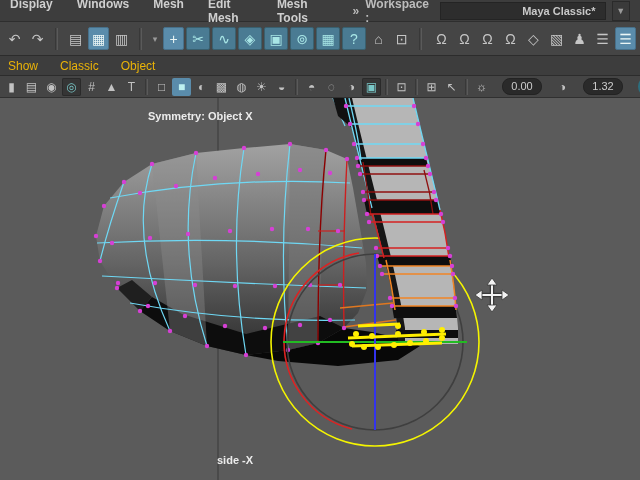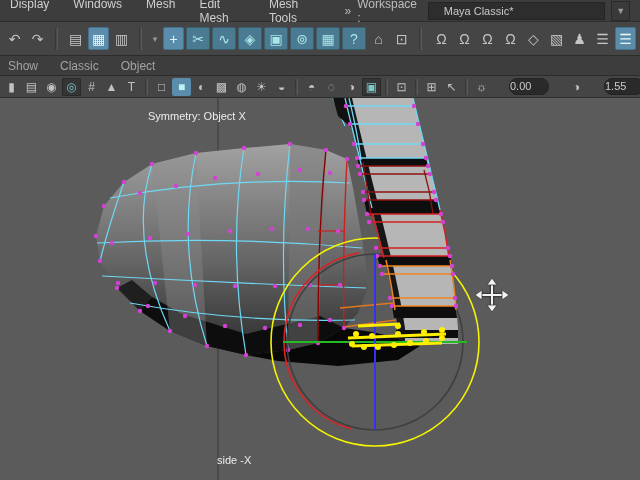--- a/index.html
+++ b/index.html
@@ -1,56 +1,56 @@
 <!DOCTYPE html>
 <html><head>
 <meta charset="utf-8">
 <style>
   html,body{margin:0;padding:0;}
   body{width:640px;height:480px;overflow:hidden;background:#5b5b5b;
        font-family:"Liberation Sans",sans-serif;-webkit-font-smoothing:antialiased;}
   .menubar{height:22px;background:#3d3d3d;display:flex;align-items:center;
-           padding:0 10px;font-size:12px;color:#cfcfcf;border-bottom:1px solid #2e2e2e;box-sizing:border-box;}
+           padding:0 10px;font-size:12px;color:#cfcfcf;border-bottom:1px solid #2e2e2e;box-sizing:border-box;font-weight:bold;}
   .menubar .menu-item{margin-right:24px;cursor:default;}
   .ws-group{margin-left:auto;display:flex;align-items:center;gap:6px;}
   .ws-expand{color:#b9b9b9;font-size:12px;}
   .ws-label{color:#bdbdbd;}
   .ws-select{width:150px;height:16px;background:#2d2d2d;border:1px solid #242424;
-             color:#c9c9c9;font-size:11px;line-height:16px;padding:0 15px;}
+             color:#c9c9c9;font-size:11px;line-height:16px;padding:0 9px;text-align:right;}
   .ws-arrow{width:17px;height:18px;background:#3a3a3a;border:1px solid #2a2a2a;color:#9a9a9a;
             font-size:9px;display:flex;align-items:center;justify-content:center;}
   .statusline{height:34px;background:#454545;display:flex;align-items:center;
               padding:0 4px;gap:2px;border-bottom:1px solid #2c2c2c;box-sizing:border-box;}
   .tb-icon{width:21px;height:23px;display:flex;align-items:center;justify-content:center;
            color:#c6c6c6;font-size:14px;border-radius:2px;flex:0 0 auto;cursor:default;}
   .tb-icon.tool{width:24px;background:#4a7b93;color:#a8e6e6;border:1px solid #39606f;box-sizing:border-box;}
   .tb-icon.active{background:#5a8cab;color:#eaf6f6;border:1px solid #47708a;box-sizing:border-box;}
   .tb-icon.caret{width:12px;font-size:9px;color:#9a9a9a;}
   .tb-icon.push{margin-left:auto;}
   .tb-sep{width:3px;height:22px;flex:0 0 auto;margin:0 5px;
           background:linear-gradient(90deg,#383838 0 1px,#5a5a5a 2px 3px);}
   .panelmenu{height:20px;background:#3d3d3d;display:flex;align-items:center;
-             padding:0 8px;font-size:12px;color:#a3a3a3;border-bottom:1px solid #2c2c2c;box-sizing:border-box;}
+             padding:0 8px;font-size:12px;color:#eab308;border-bottom:1px solid #2c2c2c;box-sizing:border-box;}
   .panelmenu .menu-item{margin-right:22px;cursor:default;}
   .paneltoolbar{height:22px;background:#454545;display:flex;align-items:center;
                 padding:0 2px;gap:1px;border-bottom:1px solid #303030;box-sizing:border-box;}
   .pt-icon{width:19px;height:18px;display:flex;align-items:center;justify-content:center;
            color:#c2c2c2;font-size:12px;border-radius:2px;flex:0 0 auto;cursor:default;}
   .pt-icon.active{background:#5a8cab;color:#bdf0f0;}
   .pt-icon.pressed{background:#353535;color:#79c7c7;box-shadow:inset 0 0 0 1px #2a2a2a;}
   .pt-sep{width:3px;height:16px;flex:0 0 auto;margin:0 3px;
           background:linear-gradient(90deg,#383838 0 1px,#5a5a5a 2px 3px);}
   .num-field{width:38px;height:15px;background:#2a2a2a;border:1px solid #232323;color:#cccccc;
-             font-size:11px;text-align:left;line-height:15px;border-radius:8px;margin:0 17px;flex:0 0 auto;}
+             font-size:11px;text-align:center;line-height:15px;border-radius:8px;margin:0 10px;flex:0 0 auto;}
   .on-toggle{width:17px;height:17px;border-radius:50%;background:#41a8bd;border:2px solid #2c6e7e;
              color:#15333a;font-size:7px;font-weight:bold;display:flex;align-items:center;
              justify-content:center;margin:0 4px;flex:0 0 auto;}
   .viewport{position:relative;width:640px;height:382px;background:#5b5b5b;overflow:hidden;}
   .viewport svg{position:absolute;left:0;top:0;}
-  .vp-label{position:absolute;color:#ececec;font-size:11px;font-weight:normal;white-space:nowrap;}
+  .vp-label{position:absolute;color:#ececec;font-size:11px;font-weight:bold;white-space:nowrap;}
   .vp-label.symmetry{left:148px;top:12px;}
   .vp-label.camera{left:217px;bottom:14px;}
 </style>
 </head>
 <body>
 
 <div class="menubar">
   <span style="display:flex;">
       <span class="menu-item">Display</span>
       <span class="menu-item">Windows</span>
@@ -130,21 +130,21 @@
       <span class="pt-sep"></span>
       <span class="pt-icon">⊡</span>
       <span class="pt-sep"></span>
       <span class="pt-icon">⊞</span>
       <span class="pt-icon">↖</span>
       <span class="pt-sep"></span>
       <span class="pt-icon">☼</span>
     </span>
   <span class="num-field">0.00</span>
   <span class="pt-icon">◑</span>
-  <span class="num-field">1.55</span>
+  <span class="num-field">1.32</span>
   <span class="on-toggle">ON</span>
 
 </div>
 
 <div class="viewport">
   <svg width="640" height="382" viewBox="0 0 640 382">
     <defs>
       <linearGradient id="bodyG" x1="0" y1="0" x2="0" y2="1">
         <stop offset="0" stop-color="#a2a2a2"></stop>
           <stop offset="0.55" stop-color="#666666"></stop>

